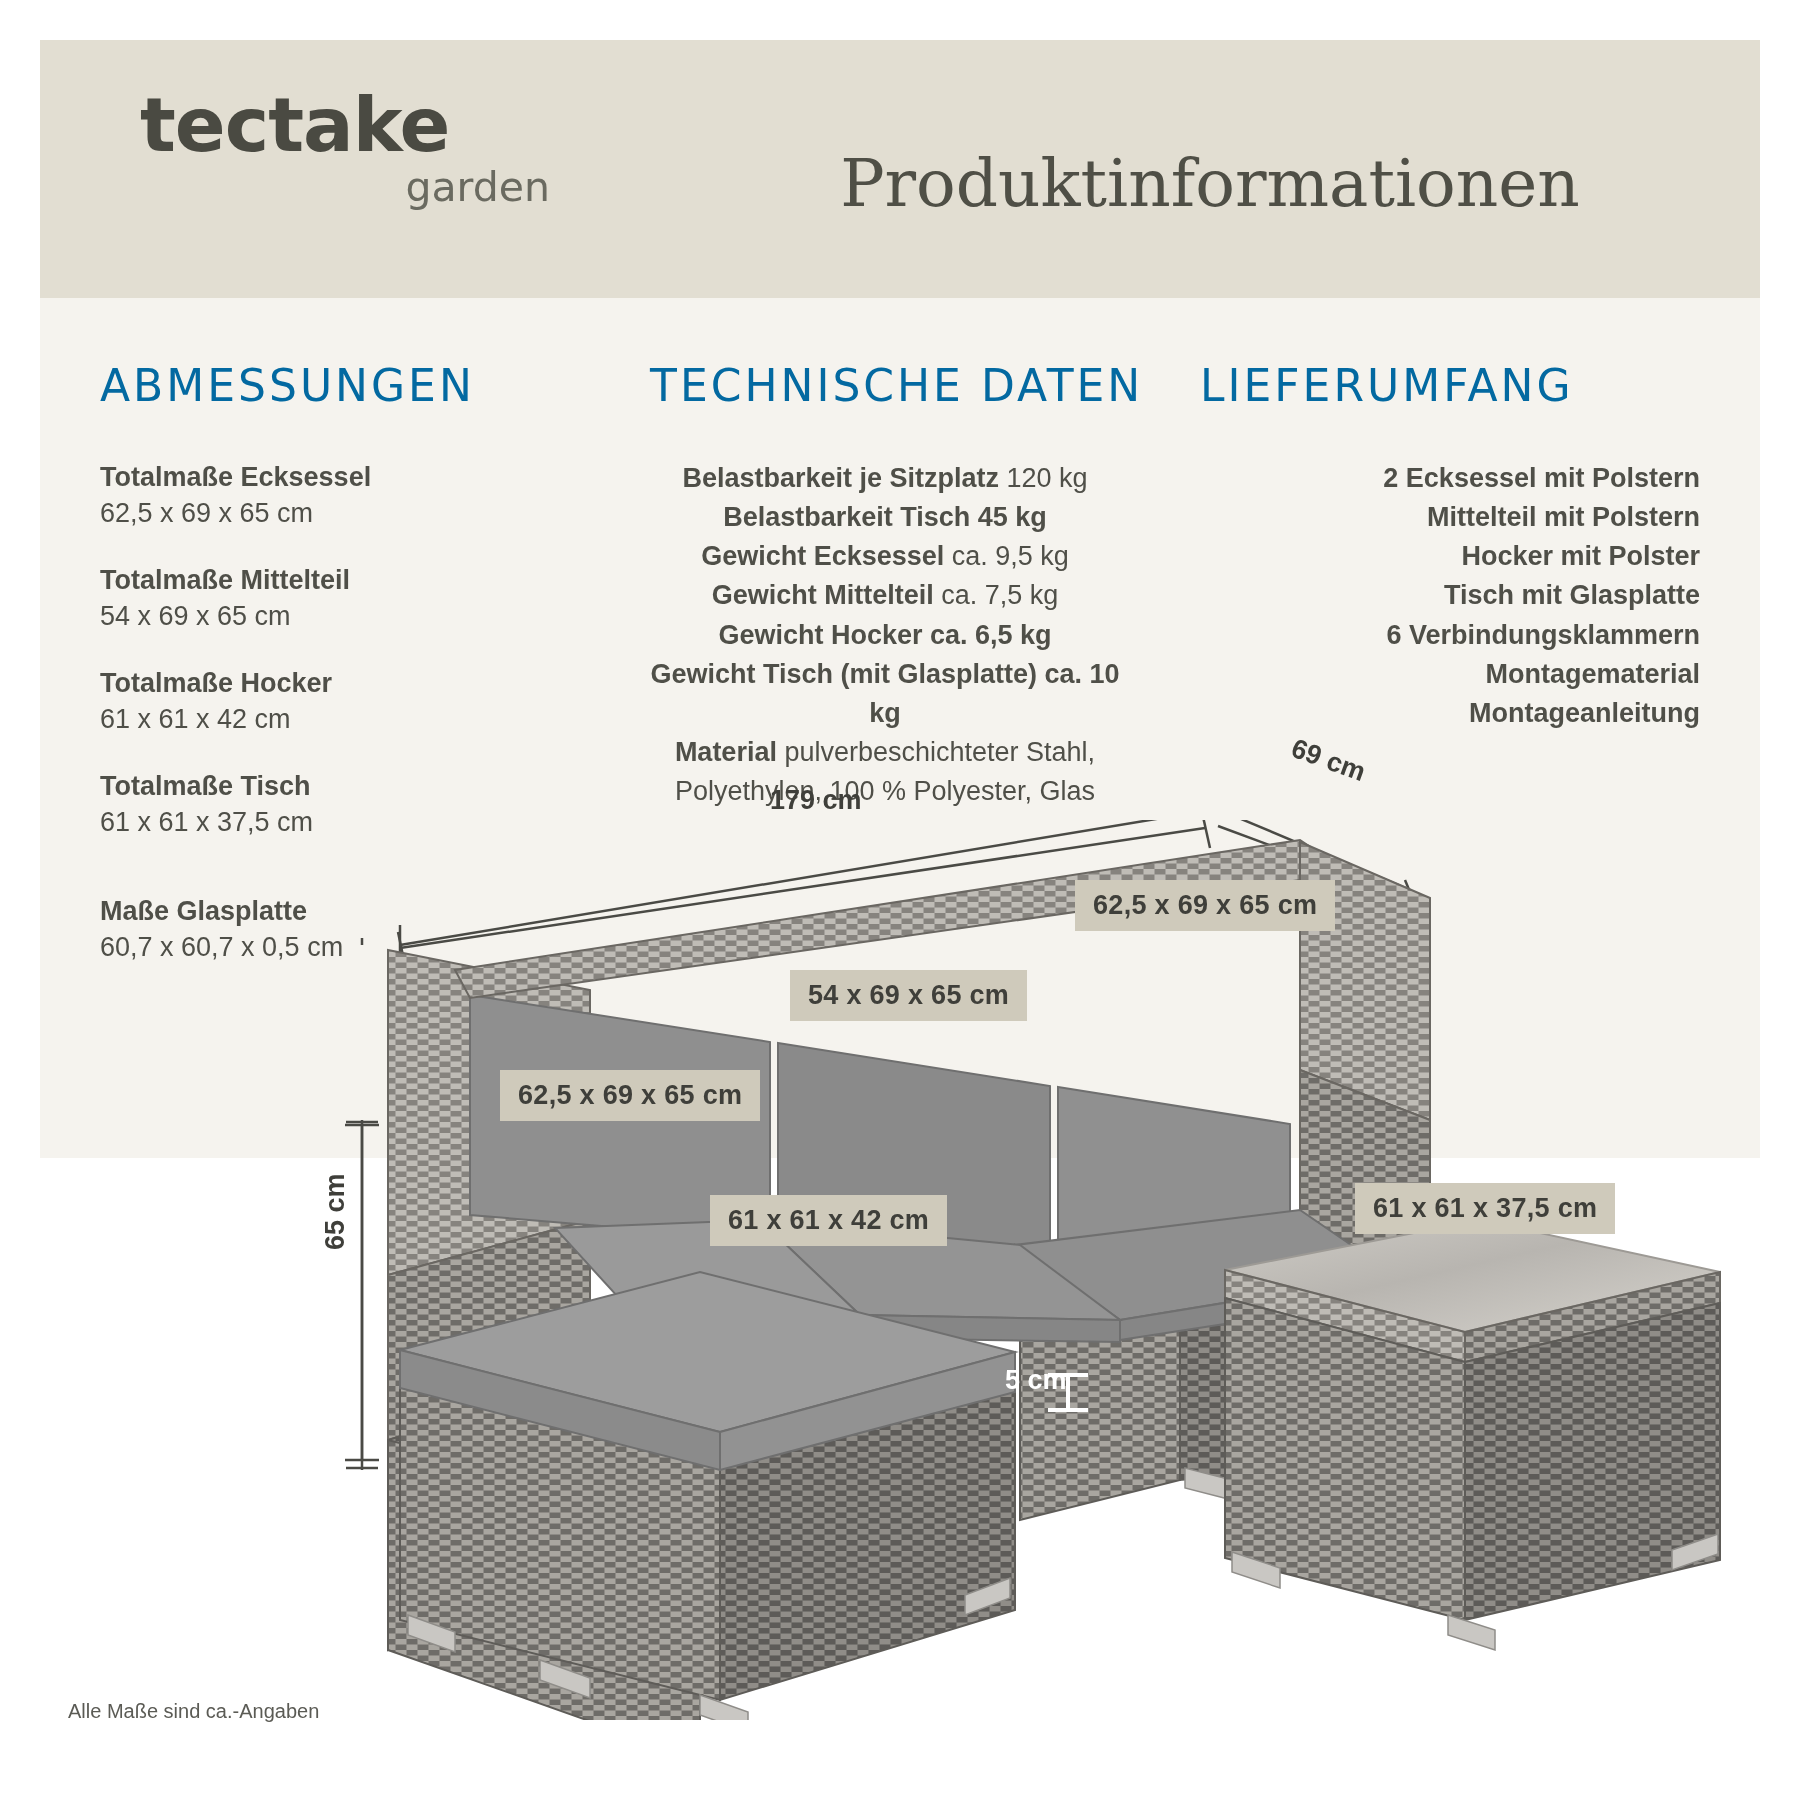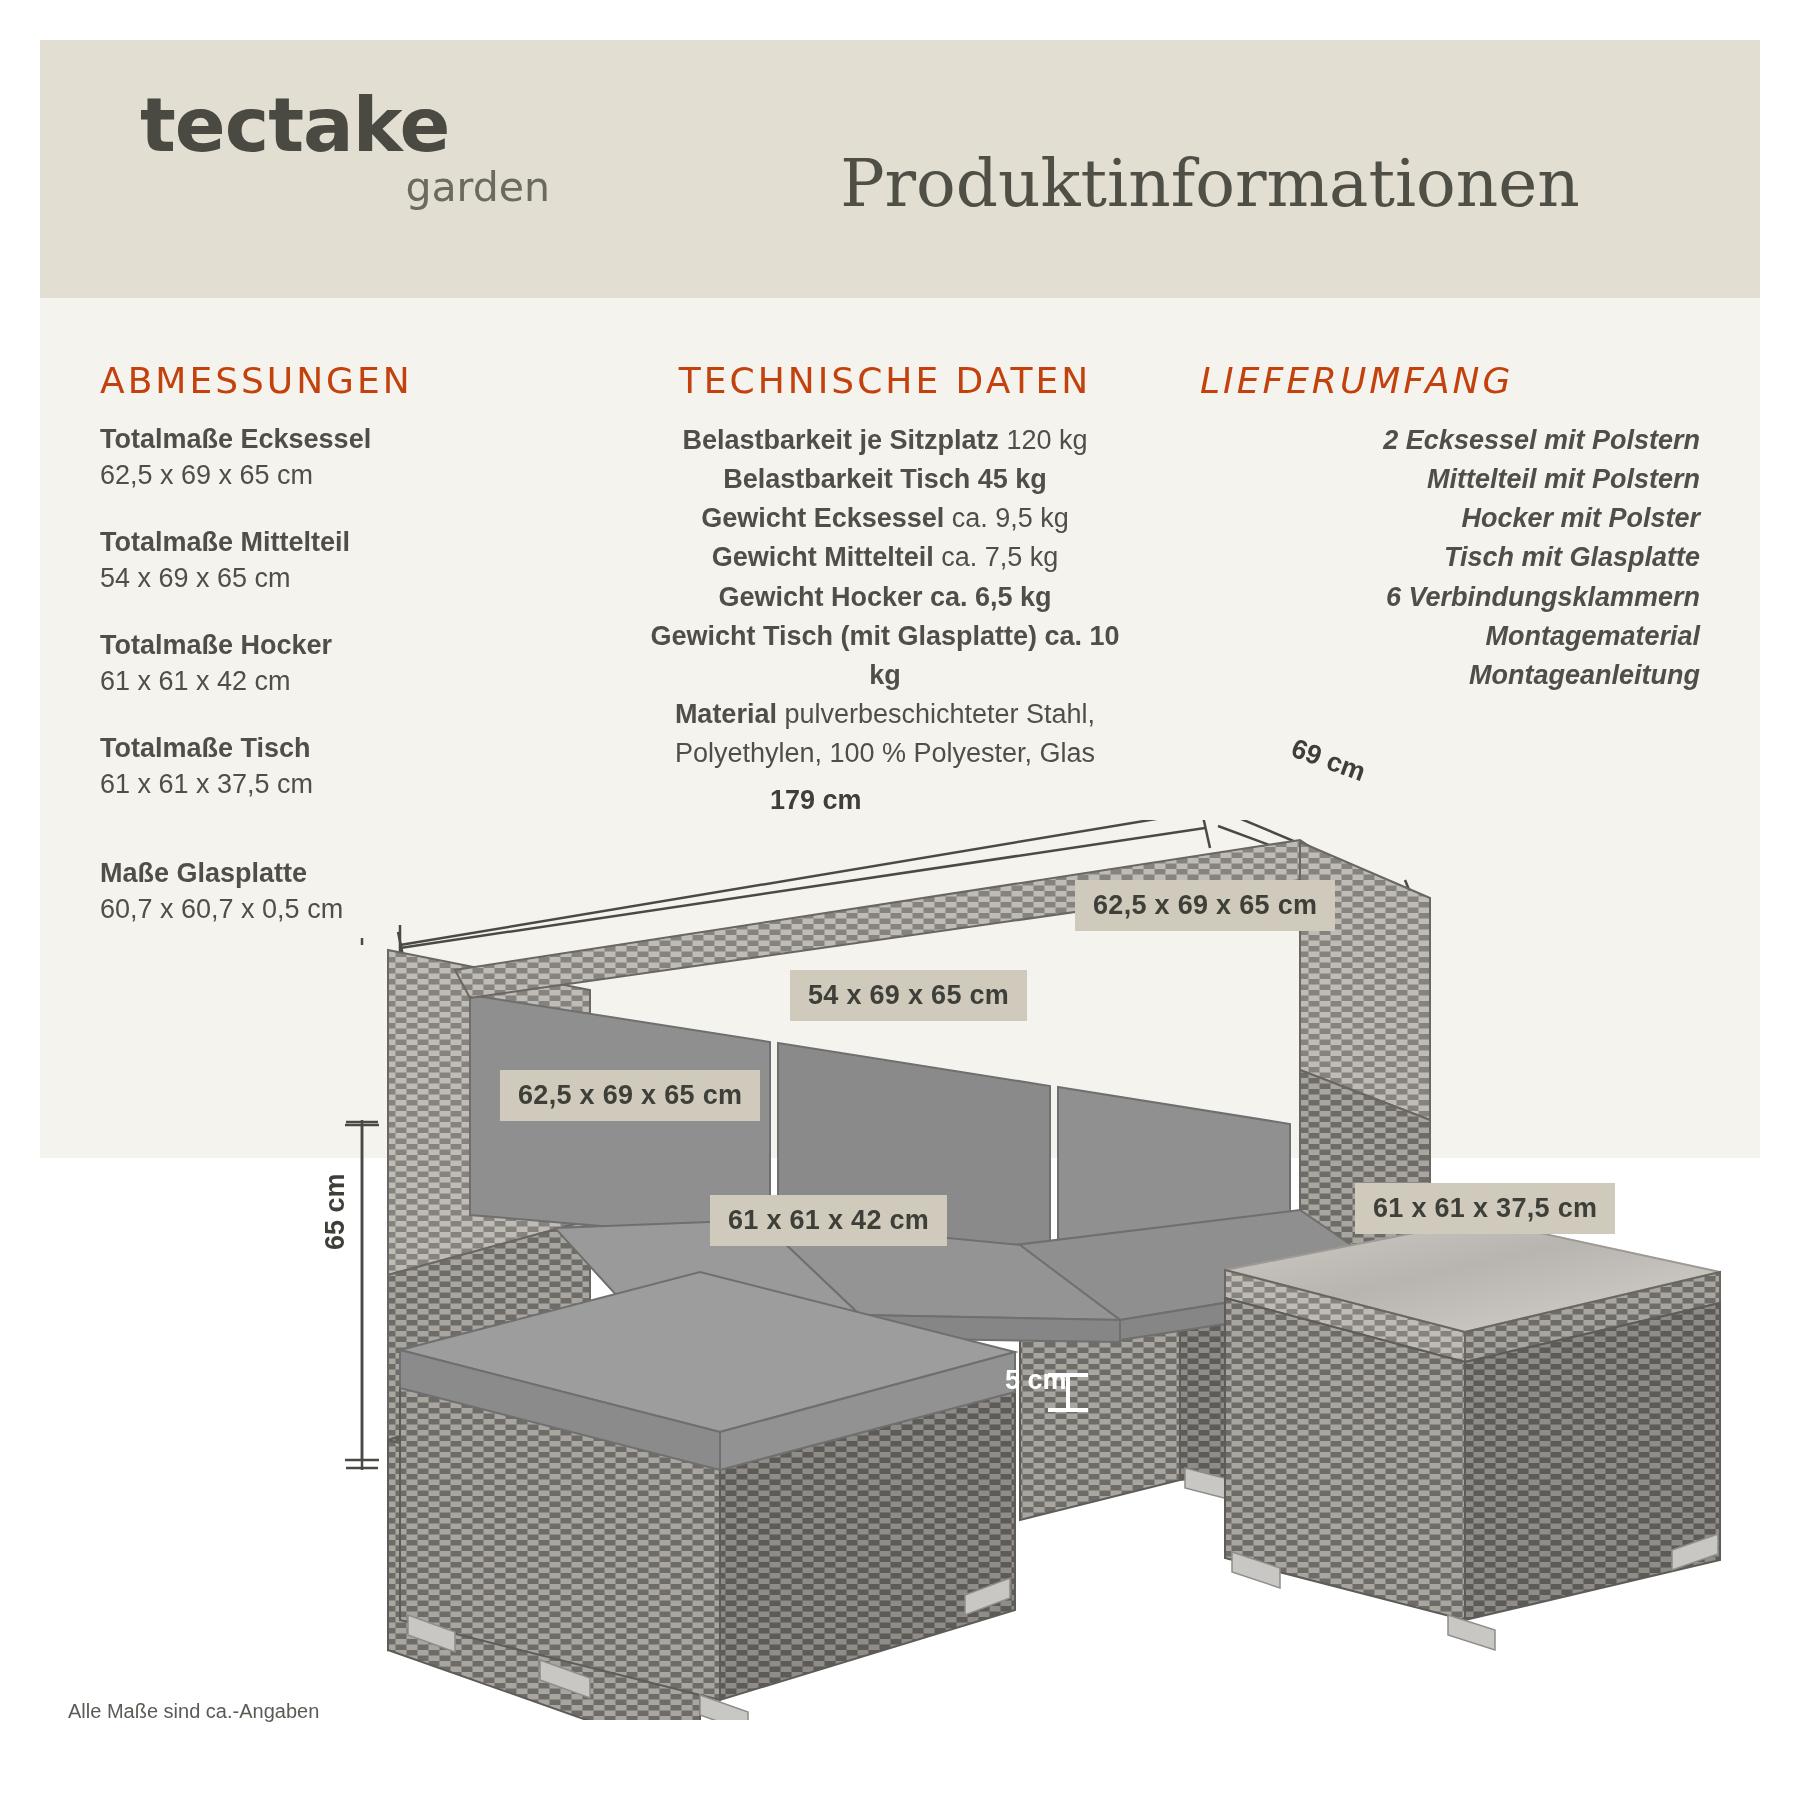--- a/index.html
+++ b/index.html
@@ -72,27 +72,27 @@
     width: 1720px;
     height: 860px;
     background: #f5f3ee;
   }
   .col {
     position: absolute;
     top: 62px;
   }
   .col-1 { left: 60px; width: 480px; }
   .col-2 { left: 610px; width: 470px; text-align: center; }
-  .col-3 { left: 1160px; width: 500px; font-style: italic; }
+  .col-3 { left: 1160px; width: 500px; }
   .col-head {
     font-family: "DejaVu Sans", sans-serif;
-    font-size: 36px;
+    font-size: 44px;
     letter-spacing: 3px;
-    color: #c2410c;
-    margin-bottom: 20px;
+    color: #0369a1;
+    margin-bottom: 48px;
     white-space: nowrap;
   }
   .dim-block {
     margin-bottom: 30px;
     font-size: 27px;
     color: #4f4f48;
     line-height: 1.35;
   }
   .dim-label { font-weight: bold; }
   .dim-value { font-weight: normal; }

